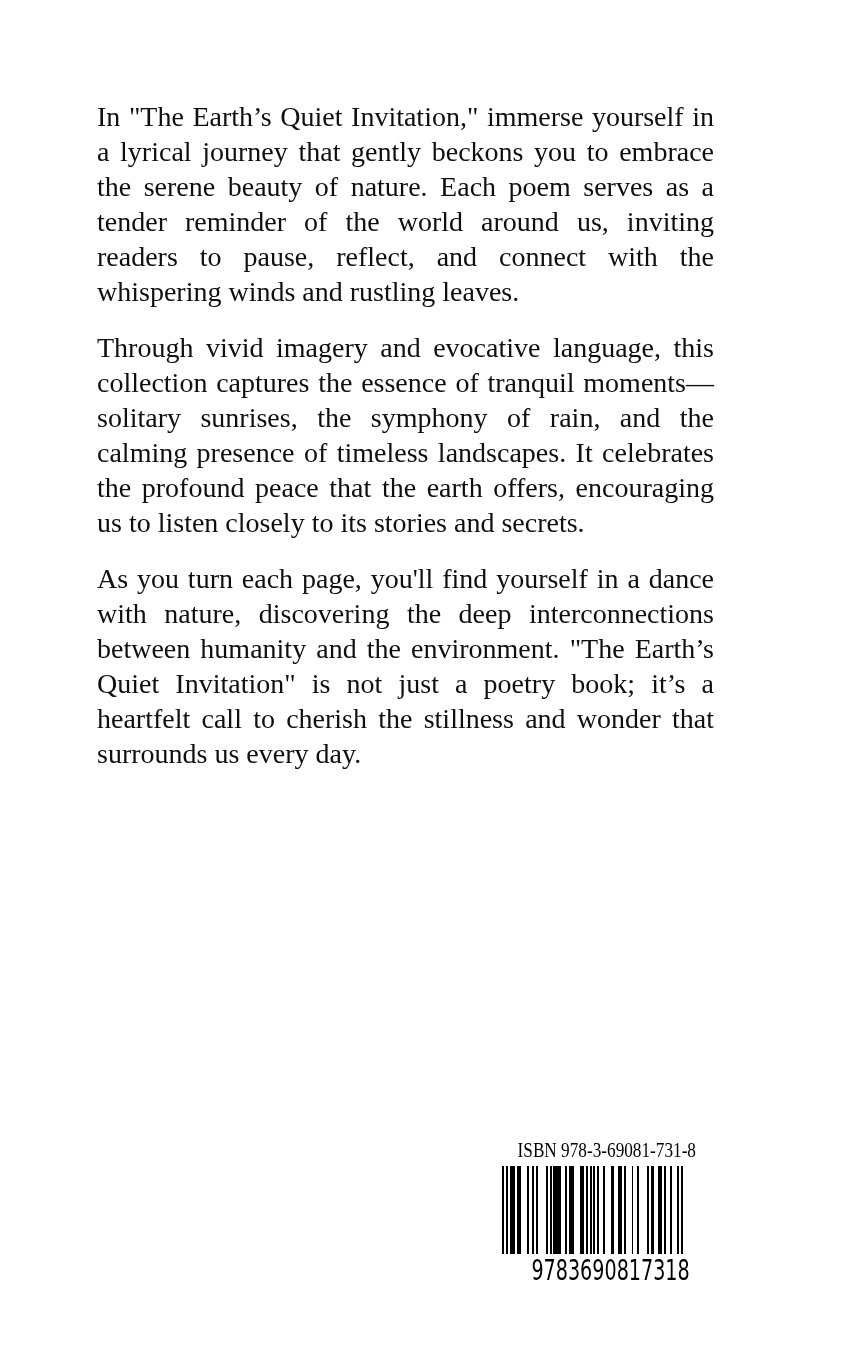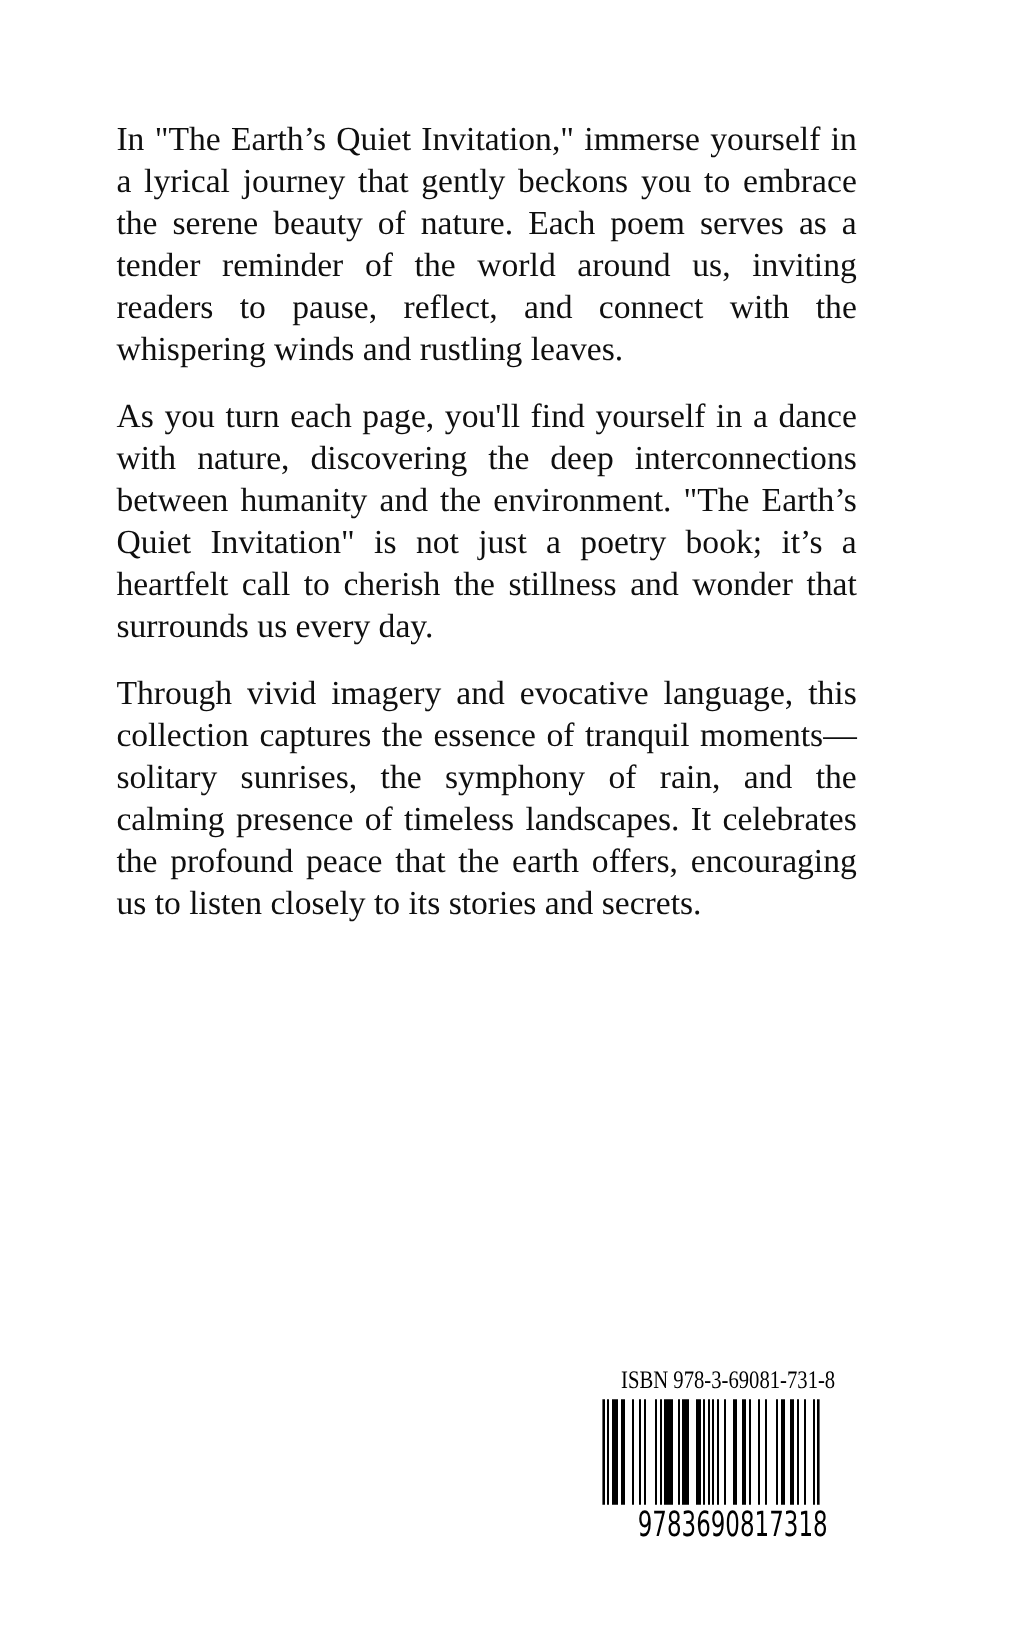--- a/index.html
+++ b/index.html
@@ -62,22 +62,22 @@
     transform-origin: 50% 50%;
   }
 </style>
 </head>
 <body>
 
 <div class="page">
 
   <div class="blurb">
     <p>In "The Earth’s Quiet Invitation," immerse yourself in a lyrical journey that gently beckons you to embrace the serene beauty of nature. Each poem serves as a tender reminder of the world around us, inviting readers to pause, reflect, and connect with the whispering winds and rustling leaves.</p>
+    <p>Through vivid imagery and evocative language, this collection captures the essence of tranquil moments—solitary sunrises, the symphony of rain, and the calming presence of timeless landscapes. It celebrates the profound peace that the earth offers, encouraging us to listen closely to its stories and secrets.</p>
     <p>As you turn each page, you'll find yourself in a dance with nature, discovering the deep interconnections between humanity and the environment. "The Earth’s Quiet Invitation" is not just a poetry book; it’s a heartfelt call to cherish the stillness and wonder that surrounds us every day.</p>
-    <p>Through vivid imagery and evocative language, this collection captures the essence of tranquil moments—solitary sunrises, the symphony of rain, and the calming presence of timeless landscapes. It celebrates the profound peace that the earth offers, encouraging us to listen closely to its stories and secrets.</p>
   </div>
 
   <div class="isbn-block">
     <span class="isbn-label">ISBN 978-3-69081-731-8</span>
     <svg class="barcode-svg" viewBox="0 0 95 1" preserveAspectRatio="none" shape-rendering="crispEdges" xmlns="http://www.w3.org/2000/svg">
         <rect x="0" y="0" width="1" height="1" fill="#000000"></rect>
         <rect x="2" y="0" width="1" height="1" fill="#000000"></rect>
         <rect x="4" y="0" width="3" height="1" fill="#000000"></rect>
         <rect x="8" y="0" width="2" height="1" fill="#000000"></rect>
         <rect x="13" y="0" width="1" height="1" fill="#000000"></rect>

